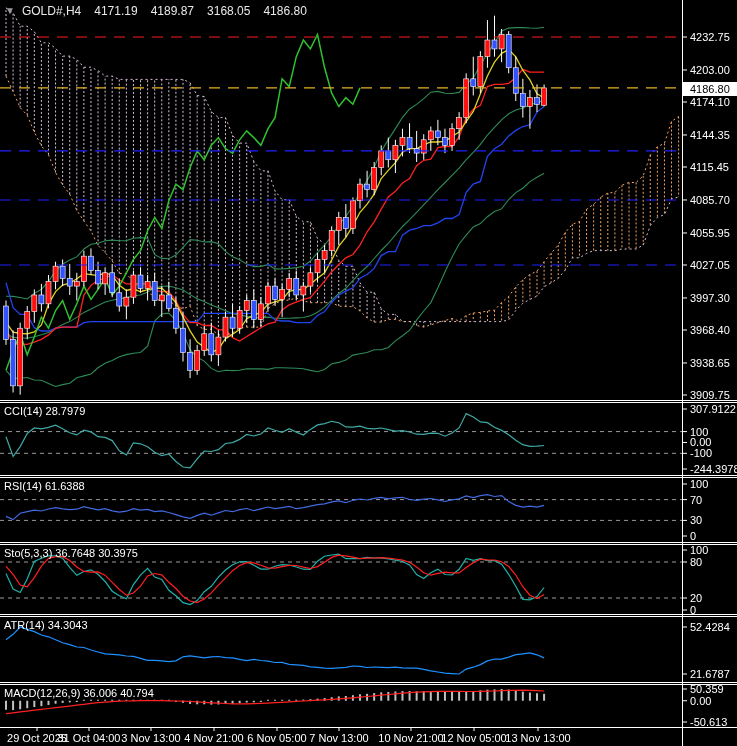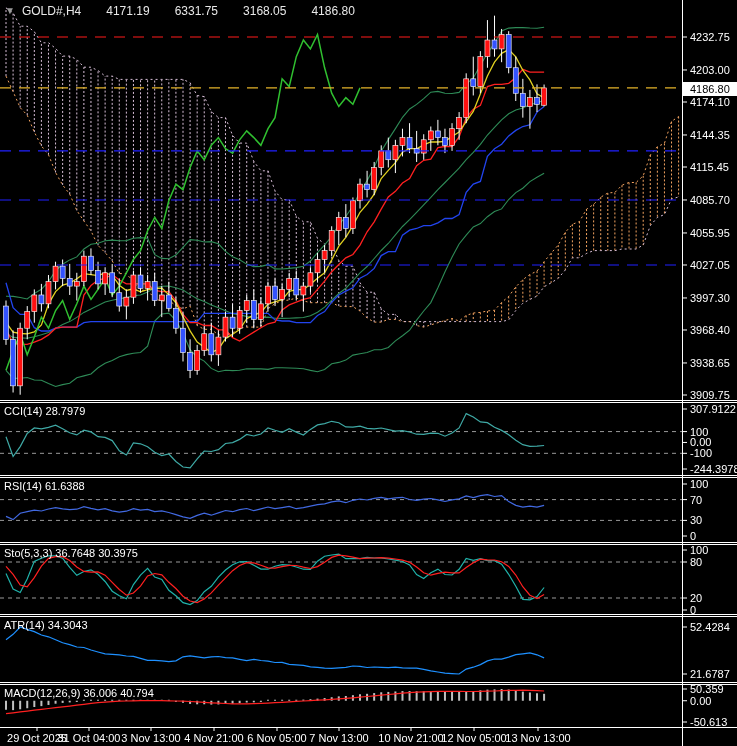--- a/index.html
+++ b/index.html
@@ -6,21 +6,21 @@
   .terminal{
     position:relative;width:737px;height:746px;background:#000;overflow:hidden;
     font-family:"Liberation Sans",sans-serif;
   }
   svg{display:block;position:absolute;left:0;top:0;}
   svg text{font-family:"Liberation Sans",sans-serif;}
   .title{
     position:absolute;left:5px;top:4px;color:#e8e8e8;font-size:12px;
     display:flex;align-items:center;gap:7px;white-space:nowrap;z-index:5;
   }
-  .title .num{margin-left:18px;}
+  .title .num{margin-left:6px;}
   .dd{color:#9a9a9a;font-size:10px;line-height:10px;cursor:pointer;}
   .price-tag{
     position:absolute;left:683px;top:82px;width:54px;height:14px;background:#fff;
     color:#000;font-size:11px;line-height:14px;padding-left:7px;box-sizing:border-box;z-index:4;
   }
 </style>
 </head>
 <body>
 
 <div class="terminal">
@@ -500,18 +500,18 @@
         <line x1="474" y1="727" x2="474" y2="731" stroke="#fff" stroke-width="1"></line>
         <text x="474" y="742" fill="#fff" font-size="11px" text-anchor="middle">12 Nov 05:00</text>
         <line x1="538" y1="727" x2="538" y2="731" stroke="#fff" stroke-width="1"></line>
         <text x="538" y="742" fill="#fff" font-size="11px" text-anchor="middle">13 Nov 13:00</text>
       </g>
     </svg>
   <div class="title">
     <span class="dd">▼</span>
     <span>GOLD#,H4</span>
     <span class="num">4171.19</span>
-    <span class="num">6331.75</span>
+    <span class="num">4189.87</span>
     <span class="num">3168.05</span>
     <span class="num">4186.80</span>
   </div>
   <div class="price-tag">4186.80</div>
 </div>
 
 </body></html>

